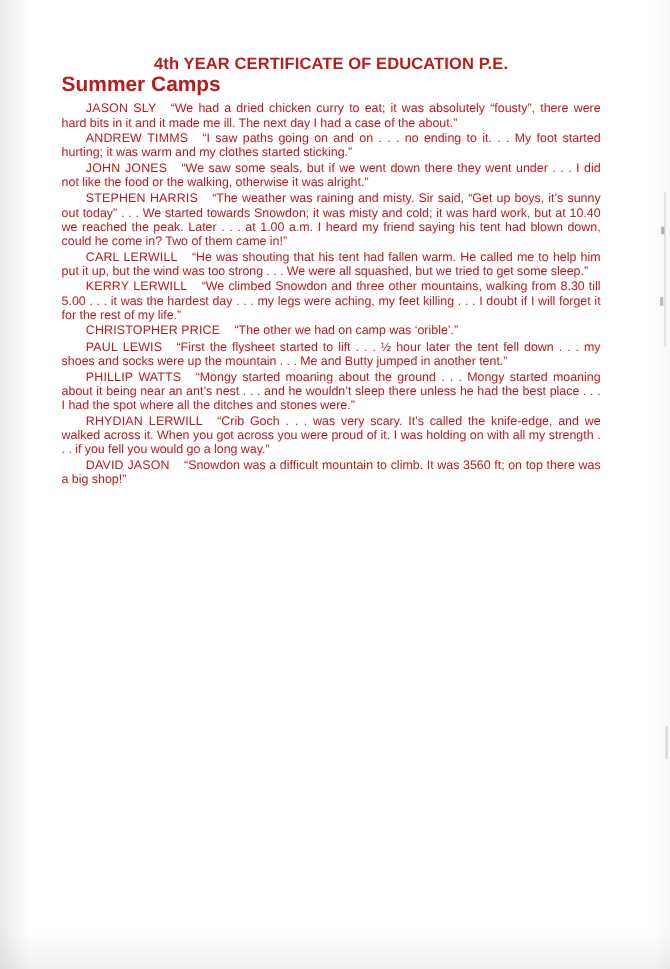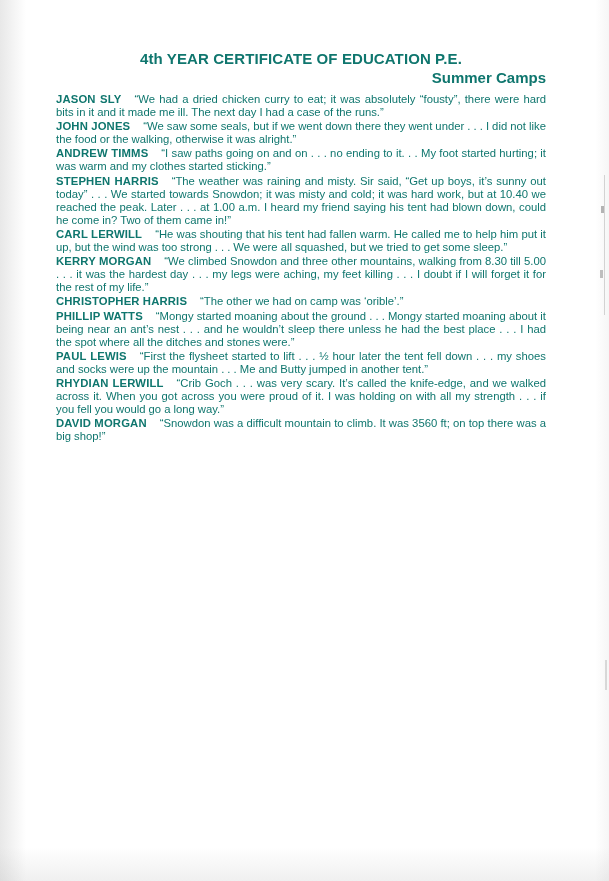--- a/index.html
+++ b/index.html
@@ -10,21 +10,21 @@
   }
 
   .page {
     position: relative;
     width: 609px;
     height: 881px;
     margin: 0;
     background: #ffffff;
     overflow: hidden;
     font-family: "Liberation Sans", "DejaVu Sans", sans-serif;
-    color: #0f766e;
+    color: #b91c1c;
     -webkit-font-smoothing: none;
   }
 
   
   .scan-edge-left {
     position: absolute;
     left: 0; top: 0;
     width: 26px; height: 881px;
     background: linear-gradient(to right, rgba(150,150,150,0.22), rgba(255,255,255,0));
     pointer-events: none;
@@ -64,23 +64,23 @@
     font-size: 15px;
     font-weight: bold;
     letter-spacing: 0.1px;
     text-align: center;
     margin: 0 0 2px 0;
     line-height: 18px;
     white-space: nowrap;
   }
 
   .doc-subtitle {
-    font-size: 15px;
+    font-size: 19px;
     font-weight: bold;
-    text-align: right;
+    text-align: left;
     margin: 0 0 7px 0;
     line-height: 16px;
   }
 
   .entries {
     margin: 0;
     padding: 0;
     list-style: none;
   }
 
@@ -89,23 +89,24 @@
     line-height: 13.1px;
     text-align: justify;
     text-justify: inter-word;
     margin: 0 0 1px 0;
     -webkit-hyphens: none;
     hyphens: none;
     word-spacing: -0.1px;
   }
 
   .entry-name {
-    font-weight: bold;
+    font-weight: normal;
     letter-spacing: 0.15px;
     white-space: nowrap;
+    margin-left: 22px;
   }
 
   .entry-gap {
     display: inline-block;
     width: 13px;
   }
 
   .entry-quote {
     font-weight: normal;
   }
@@ -123,27 +124,27 @@
   <div class="scan-speck speck-b"></div>
   <div class="scan-speck speck-d"></div>
 
   <div class="content">
 
     <h1 class="doc-title">4th YEAR CERTIFICATE OF EDUCATION P.E.</h1>
 
     <h2 class="doc-subtitle">Summer Camps</h2>
 
     <ul class="entries" id="entries-list">
-        <li class="entry"><span class="entry-name">JASON SLY</span><span class="entry-gap"></span><span class="entry-quote">“We had a dried chicken curry to eat; it was absolutely “fousty”, there were hard bits in it and it made me ill. The next day I had a case of the runs.”</span></li>
+        <li class="entry"><span class="entry-name">JASON SLY</span><span class="entry-gap"></span><span class="entry-quote">“We had a dried chicken curry to eat; it was absolutely “fousty”, there were hard bits in it and it made me ill. The next day I had a case of the about.”</span></li>
+        <li class="entry"><span class="entry-name">ANDREW TIMMS</span><span class="entry-gap"></span><span class="entry-quote">“I saw paths going on and on . . . no ending to it. . . My foot started hurting; it was warm and my clothes started sticking.”</span></li>
         <li class="entry"><span class="entry-name">JOHN JONES</span><span class="entry-gap"></span><span class="entry-quote">“We saw some seals, but if we went down there they went under . . . I did not like the food or the walking, otherwise it was alright.”</span></li>
-        <li class="entry"><span class="entry-name">ANDREW TIMMS</span><span class="entry-gap"></span><span class="entry-quote">“I saw paths going on and on . . . no ending to it. . . My foot started hurting; it was warm and my clothes started sticking.”</span></li>
         <li class="entry"><span class="entry-name">STEPHEN HARRIS</span><span class="entry-gap"></span><span class="entry-quote">“The weather was raining and misty. Sir said, “Get up boys, it’s sunny out today” . . .  We started towards Snowdon; it was misty and cold; it was hard work, but at 10.40 we reached the peak. Later . . . at 1.00 a.m. I heard my friend saying his tent had blown down, could he come in? Two of them came in!”</span></li>
         <li class="entry"><span class="entry-name">CARL LERWILL</span><span class="entry-gap"></span><span class="entry-quote">“He was shouting that his tent had fallen warm. He called me to help him put it up, but the wind was too strong . . . We were all squashed, but we tried to get some sleep.”</span></li>
-        <li class="entry"><span class="entry-name">KERRY MORGAN</span><span class="entry-gap"></span><span class="entry-quote">“We climbed Snowdon and three other mountains, walking from 8.30 till 5.00 . . . it was the hardest day . . . my legs were aching, my feet killing . . . I doubt if I will forget it for the rest of my life.”</span></li>
-        <li class="entry"><span class="entry-name">CHRISTOPHER HARRIS</span><span class="entry-gap"></span><span class="entry-quote">“The other we had on camp was ‘orible’.”</span></li>
+        <li class="entry"><span class="entry-name">KERRY LERWILL</span><span class="entry-gap"></span><span class="entry-quote">“We climbed Snowdon and three other mountains, walking from 8.30 till 5.00 . . . it was the hardest day . . . my legs were aching, my feet killing . . . I doubt if I will forget it for the rest of my life.”</span></li>
+        <li class="entry"><span class="entry-name">CHRISTOPHER PRICE</span><span class="entry-gap"></span><span class="entry-quote">“The other we had on camp was ‘orible’.”</span></li>
+        <li class="entry"><span class="entry-name">PAUL LEWIS</span><span class="entry-gap"></span><span class="entry-quote">“First the flysheet started to lift . . . ½ hour later the tent fell down . . . my shoes and socks were up the mountain . . . Me and Butty jumped in another tent.”</span></li>
         <li class="entry"><span class="entry-name">PHILLIP WATTS</span><span class="entry-gap"></span><span class="entry-quote">“Mongy started moaning about the ground . . . Mongy started moaning about it being near an ant’s nest . . . and he wouldn’t sleep there unless he had the best place . . . I had the spot where all the ditches and stones were.”</span></li>
-        <li class="entry"><span class="entry-name">PAUL LEWIS</span><span class="entry-gap"></span><span class="entry-quote">“First the flysheet started to lift . . . ½ hour later the tent fell down . . . my shoes and socks were up the mountain . . . Me and Butty jumped in another tent.”</span></li>
         <li class="entry"><span class="entry-name">RHYDIAN LERWILL</span><span class="entry-gap"></span><span class="entry-quote">“Crib Goch . . . was very scary. It’s called the knife-edge, and we walked across it. When you got across you were proud of it. I was holding on with all my strength . . . if you fell you would go a long way.”</span></li>
-        <li class="entry"><span class="entry-name">DAVID MORGAN</span><span class="entry-gap"></span><span class="entry-quote">“Snowdon was a difficult mountain to climb. It was 3560 ft; on top there was a big shop!”</span></li>
+        <li class="entry"><span class="entry-name">DAVID JASON</span><span class="entry-gap"></span><span class="entry-quote">“Snowdon was a difficult mountain to climb. It was 3560 ft; on top there was a big shop!”</span></li>
       </ul>
 
   </div>
 </div>
 
 </body></html>

